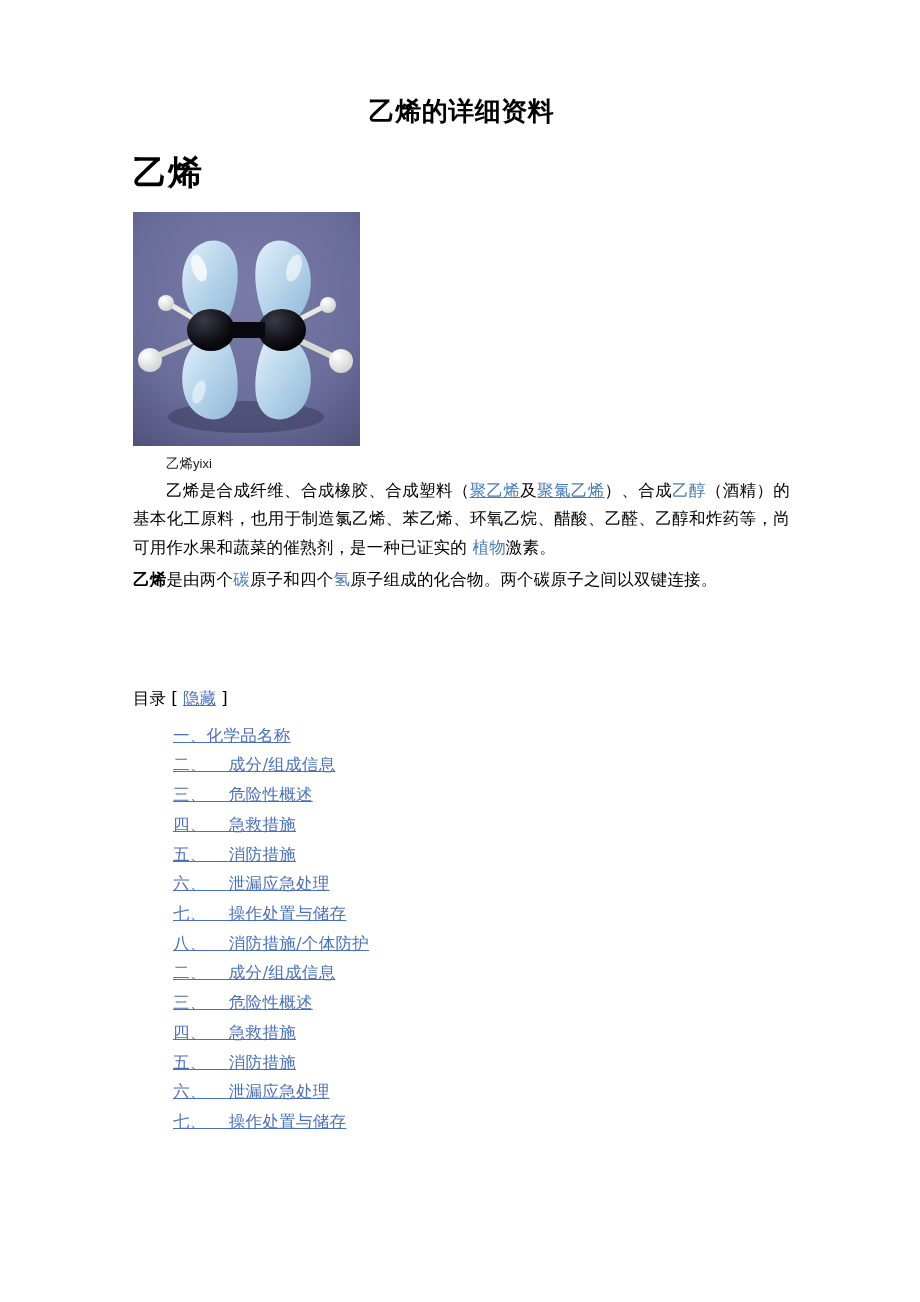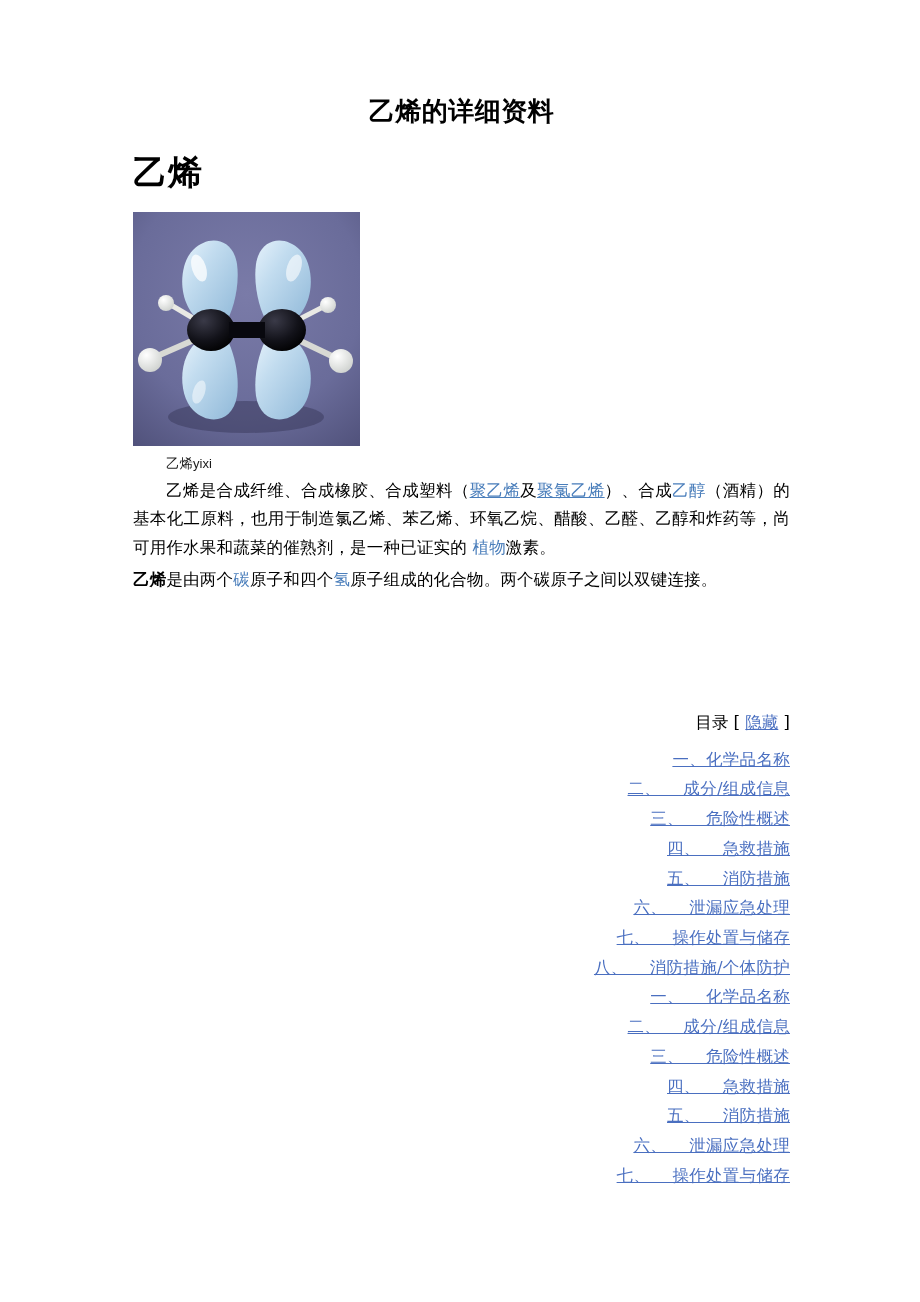--- a/index.html
+++ b/index.html
@@ -86,22 +86,21 @@
     color: #4a7ebb;
     text-decoration: none;
   }
   .ilink-u {
     color: #4a7ebb;
     text-decoration: underline;
   }
 
   
   .toc-block {
-    margin-top: 116px;
-    text-align: right;
+    margin-top: 92px;
   }
   .toc-header {
     font-size: 16.5px;
     line-height: 1.6;
     margin: 0 0 8px 0;
   }
   .toc-header .tlink {
     color: #4a6fc0;
     text-decoration: underline;
   }
@@ -196,21 +195,20 @@
     <div class="toc-header"><span>目录 [ </span><a class="tlink" href="#">隐藏</a><span> ]</span></div>
     <ul class="toc-list">
       <li><a class="toc-link" href="#">一、化学品名称</a></li>
       <li><a class="toc-link" href="#">二、    成分/组成信息</a></li>
       <li><a class="toc-link" href="#">三、    危险性概述</a></li>
       <li><a class="toc-link" href="#">四、    急救措施</a></li>
       <li><a class="toc-link" href="#">五、    消防措施</a></li>
       <li><a class="toc-link" href="#">六、    泄漏应急处理</a></li>
       <li><a class="toc-link" href="#">七、    操作处置与储存</a></li>
       <li><a class="toc-link" href="#">八、    消防措施/个体防护</a></li>
-      <li><a class="toc-link" href="#">一、    化学品名称</a></li>
       <li><a class="toc-link" href="#">二、    成分/组成信息</a></li>
       <li><a class="toc-link" href="#">三、    危险性概述</a></li>
       <li><a class="toc-link" href="#">四、    急救措施</a></li>
       <li><a class="toc-link" href="#">五、    消防措施</a></li>
       <li><a class="toc-link" href="#">六、    泄漏应急处理</a></li>
       <li><a class="toc-link" href="#">七、    操作处置与储存</a></li>
     </ul>
   </div>
 
 </div>

